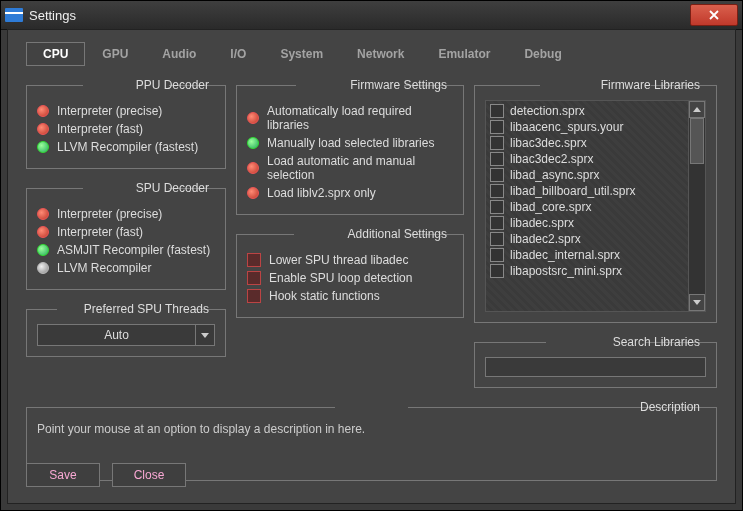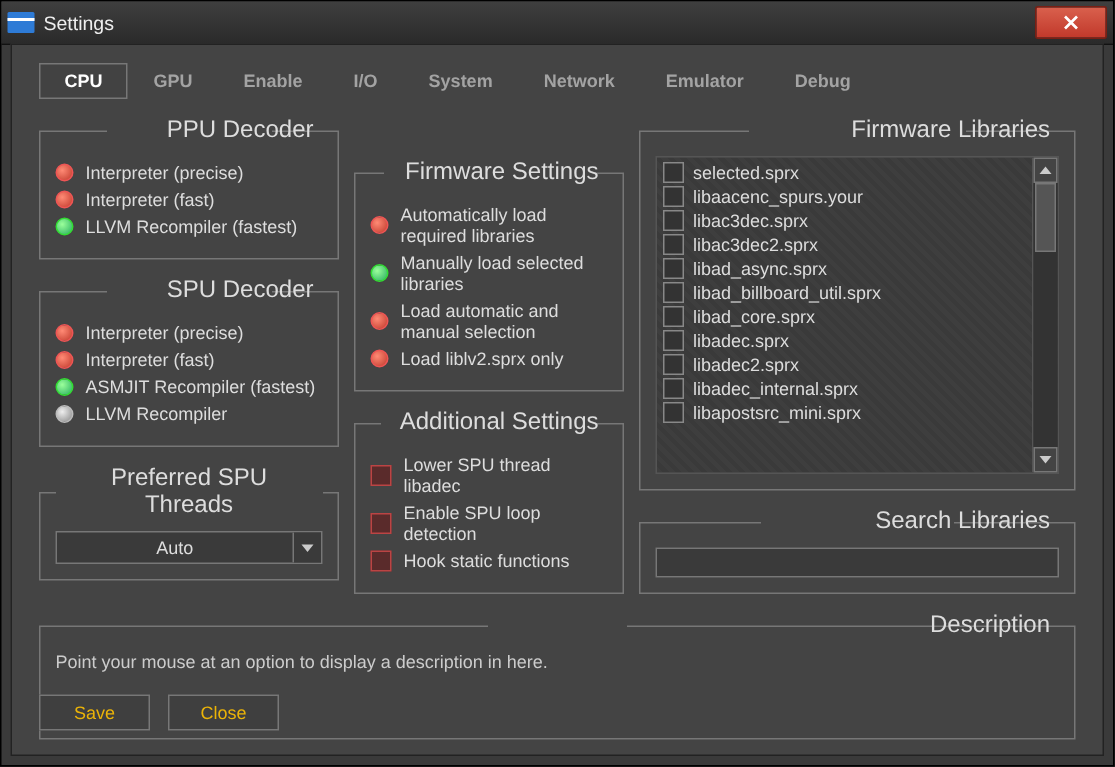--- a/index.html
+++ b/index.html
@@ -11,24 +11,24 @@
   .close-btn{margin-left:auto;width:46px;height:20px;background:linear-gradient(to bottom,#d9604d,#c1392b);border:1px solid #7a1f14;border-radius:2px;display:flex;align-items:center;justify-content:center;color:#fff;font-weight:bold;font-size:12px;}
   .close-btn svg{width:10px;height:10px;}
   .client{position:absolute;left:6px;right:6px;top:28px;bottom:6px;background:#444;border:1px solid #222;}
   .inner{position:absolute;left:4px;right:4px;top:4px;bottom:4px;background:#444;}
   .tabbar{display:flex;gap:0;margin:8px 14px 0 14px;font-weight:bold;}
   .tab{padding:4px 16px;color:#a3a3a3;border:1px solid transparent;}
   .tab.active{border:1px solid #777;background:#424242;color:#fff;}
   .content{display:flex;gap:10px;padding:12px 14px 0 14px;}
   .col{display:flex;flex-direction:column;gap:12px;}
   .col1{width:200px;}
-  .col2{width:180px;margin-top:28px;}
+  .col2{width:228px;}
   .col3{flex:1;}
   fieldset{border:1px solid #777;border-radius:0;padding:8px 10px 10px 10px;margin:0;}
-  legend{color:#ddd;padding:0 6px;font-size:16px;text-align:center;}
+  legend{color:#ddd;padding:0 6px;font-size:12px;text-align:center;}
   fieldset>legend{margin-left:auto;margin-right:auto;}
   .opt{display:flex;align-items:center;gap:8px;margin:4px 0;}
   .radio{width:12px;height:12px;border-radius:50%;border:1px solid #999;box-sizing:border-box;position:relative;flex-shrink:0;}
   .radio.red{background:radial-gradient(circle at 35% 35%,#ff8a75,#c0392b);border-color:#e55;}
   .radio.green{background:radial-gradient(circle at 35% 35%,#9bff9b,#27ae60);border-color:#3d3;}
   .radio.grey{background:radial-gradient(circle at 35% 35%,#eee,#888);border-color:#bbb;}
   .chk{width:12px;height:12px;border:1px solid #b44;background:#5a2b2b;flex-shrink:0;}
   .chk.plain{border:1px solid #888;background:#333;}
   .select{display:flex;align-items:center;border:1px solid #777;background:#3a3a3a;height:20px;}
   .select span{flex:1;padding:0 6px;color:#ddd;text-align:center;}
@@ -41,21 +41,21 @@
   .sbtn{height:15px;border:1px solid #777;background:#444;display:flex;align-items:center;justify-content:center;}
   .sbtn::after{content:"";border-left:4px solid transparent;border-right:4px solid transparent;}
   .sbtn.up::after{border-bottom:5px solid #ccc;}
   .sbtn.down::after{border-top:5px solid #ccc;}
   .strack{flex:1;background:#333;position:relative;}
   .sthumb{position:absolute;top:0;left:1px;right:1px;height:44px;background:#555;border:1px solid #777;}
   .searchbox{border:1px solid #777;background:#3a3a3a;height:20px;width:100%;box-sizing:border-box;padding:0 6px;color:#ddd;}
   .desc-field{margin:12px 14px 0 14px;}
   .desc-box{height:48px;color:#ccc;}
   .btnrow{position:absolute;left:14px;bottom:12px;display:flex;gap:12px;}
-  .btn{width:72px;height:22px;border:1px solid #777;background:#3f3f3f;color:#eab308;display:flex;align-items:center;justify-content:center;}
+  .btn{width:72px;height:22px;border:1px solid #777;background:#3f3f3f;color:#f9a8d4;display:flex;align-items:center;justify-content:center;}
   legend{display:block;width:auto;}
   fieldset{position:relative;}
   
   fieldset.centered>legend{position:relative;left:50%;transform:translateX(-50%);}
 </style>
 </head>
 <body>
 
 <div class="window">
   <div class="titlebar">
@@ -67,21 +67,21 @@
         </svg>
     </div>
   </div>
 
   <div class="client">
     <div class="inner">
 
       <div class="tabbar" id="tabbar">
           <div class="tab active">CPU</div>
           <div class="tab">GPU</div>
-          <div class="tab">Enable</div>
+          <div class="tab">Audio</div>
           <div class="tab">I/O</div>
           <div class="tab">System</div>
           <div class="tab">Network</div>
           <div class="tab">Emulator</div>
           <div class="tab">Debug</div>
         </div>
 
       <div class="content">
 
         <div class="col col1">
@@ -176,21 +176,21 @@
           </fieldset>
         </div>
 
         <div class="col col3">
           <fieldset class="centered">
             <legend>Firmware Libraries</legend>
             <div class="libbox">
               <div class="liblist" id="liblist">
                   <div class="libitem">
                     <div class="chk plain"></div>
-                    <span>selected.sprx</span>
+                    <span>detection.sprx</span>
                   </div>
                   <div class="libitem">
                     <div class="chk plain"></div>
                     <span>libaacenc_spurs.your</span>
                   </div>
                   <div class="libitem">
                     <div class="chk plain"></div>
                     <span>libac3dec.sprx</span>
                   </div>
                   <div class="libitem">

